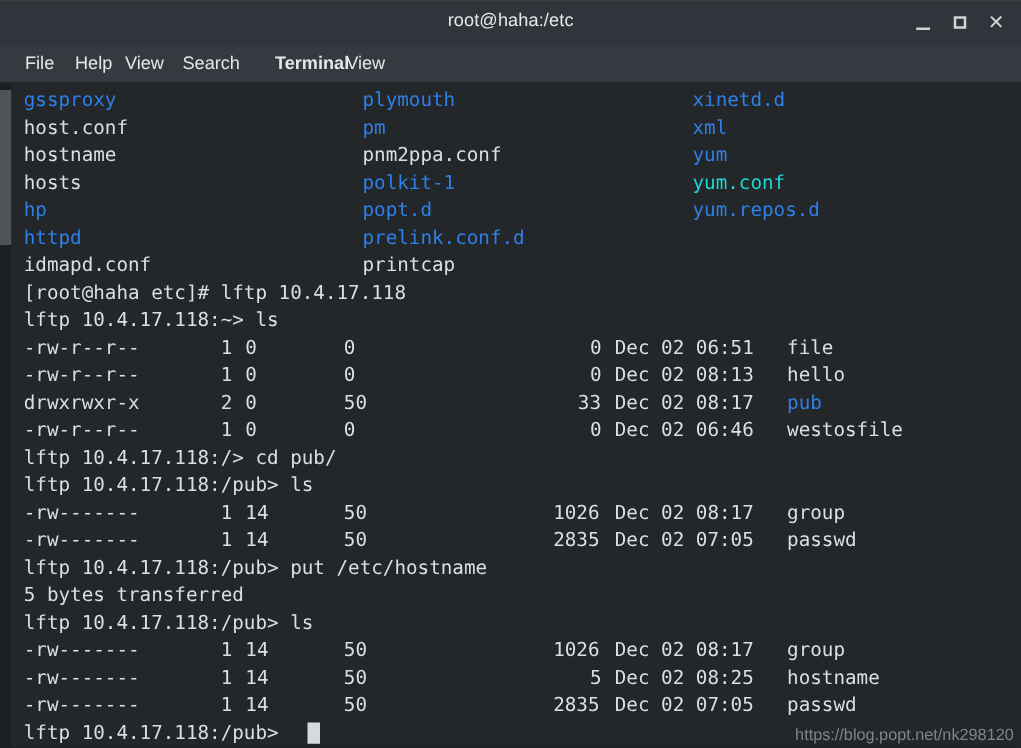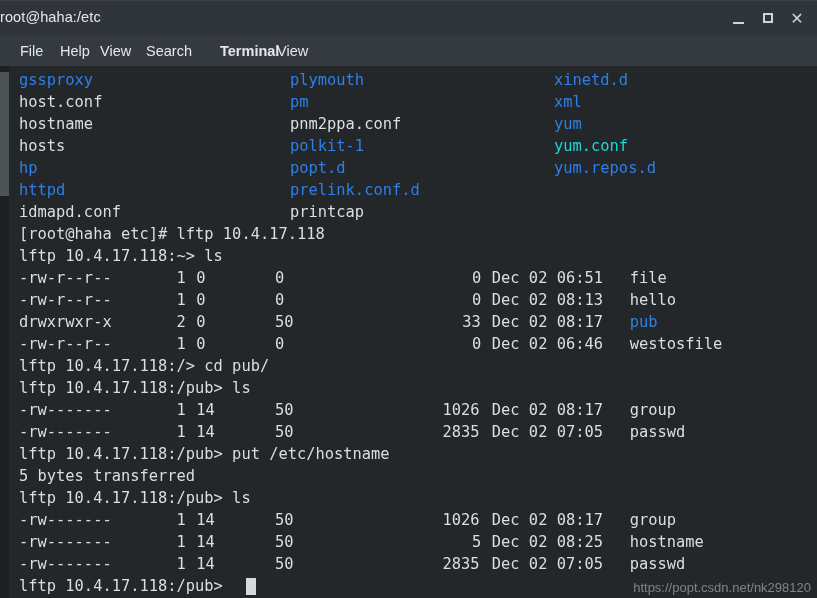--- a/index.html
+++ b/index.html
@@ -25,20 +25,21 @@
     width: 817px;
     height: 36px;
     background: #2f353a;
     border-top: 1px solid #3c4246;
     box-sizing: border-box;
   }
   #titlebar-title {
     position: absolute;
     left: 0; right: 0;
     top: 8px;
+    text-align: center;
     color: #e6e9ea;
     font-family: "Liberation Sans", sans-serif;
     font-size: 14.5px;
     letter-spacing: 0.1px;
     user-select: none;
   }
   .winbtn {
     position: absolute;
     top: 7px;
     width: 22px;
@@ -185,16 +186,16 @@
       <div class="menu-item" style="left: 146px;">Search</div>
       <div class="menu-item" style="left: 220px; font-weight: bold;">Terminal</div>
       <div class="menu-item" style="left: 277px;">View</div>
     </div>
 
   <div id="terminal">
     <div id="scrollbar-track">
       <div id="scrollbar-thumb"></div>
     </div>
     <div id="screen"><div class="row" style="top: 3px;"><span class="cell c-dir" style="left: 10px;">gssproxy</span><span class="cell c-dir" style="left: 281px;">plymouth</span><span class="cell c-dir" style="left: 545px;">xinetd.d</span></div><div class="row" style="top: 25px;"><span class="cell c-white" style="left: 10px;">host.conf</span><span class="cell c-dir" style="left: 281px;">pm</span><span class="cell c-dir" style="left: 545px;">xml</span></div><div class="row" style="top: 47px;"><span class="cell c-white" style="left: 10px;">hostname</span><span class="cell c-white" style="left: 281px;">pnm2ppa.conf</span><span class="cell c-dir" style="left: 545px;">yum</span></div><div class="row" style="top: 69px;"><span class="cell c-white" style="left: 10px;">hosts</span><span class="cell c-dir" style="left: 281px;">polkit-1</span><span class="cell c-link" style="left: 545px;">yum.conf</span></div><div class="row" style="top: 91px;"><span class="cell c-dir" style="left: 10px;">hp</span><span class="cell c-dir" style="left: 281px;">popt.d</span><span class="cell c-dir" style="left: 545px;">yum.repos.d</span></div><div class="row" style="top: 113px;"><span class="cell c-dir" style="left: 10px;">httpd</span><span class="cell c-dir" style="left: 281px;">prelink.conf.d</span></div><div class="row" style="top: 135px;"><span class="cell c-white" style="left: 10px;">idmapd.conf</span><span class="cell c-white" style="left: 281px;">printcap</span></div><div class="row" style="top: 157px;"><span class="cell c-white" style="left: 10px;">[root@haha etc]# lftp 10.4.17.118</span></div><div class="row" style="top: 179px;"><span class="cell c-white" style="left: 10px;">lftp 10.4.17.118:~&gt; ls</span></div><div class="row" style="top: 201px;"><span class="cell c-white" style="left: 10px;">-rw-r--r--</span><span class="cell c-white" style="left: 167.6px;">1</span><span class="cell c-white" style="left: 187.3px;">0</span><span class="cell c-white" style="left: 266.1px;">0</span><span class="cell c-white" style="left: 463.1px;">0</span><span class="cell c-white" style="left: 482.8px;">Dec 02 06:51</span><span class="cell c-white" style="left: 620.7px;">file</span></div><div class="row" style="top: 223px;"><span class="cell c-white" style="left: 10px;">-rw-r--r--</span><span class="cell c-white" style="left: 167.6px;">1</span><span class="cell c-white" style="left: 187.3px;">0</span><span class="cell c-white" style="left: 266.1px;">0</span><span class="cell c-white" style="left: 463.1px;">0</span><span class="cell c-white" style="left: 482.8px;">Dec 02 08:13</span><span class="cell c-white" style="left: 620.7px;">hello</span></div><div class="row" style="top: 245px;"><span class="cell c-white" style="left: 10px;">drwxrwxr-x</span><span class="cell c-white" style="left: 167.6px;">2</span><span class="cell c-white" style="left: 187.3px;">0</span><span class="cell c-white" style="left: 266.1px;">50</span><span class="cell c-white" style="left: 453.25px;">33</span><span class="cell c-white" style="left: 482.8px;">Dec 02 08:17</span><span class="cell c-dir" style="left: 620.7px;">pub</span></div><div class="row" style="top: 267px;"><span class="cell c-white" style="left: 10px;">-rw-r--r--</span><span class="cell c-white" style="left: 167.6px;">1</span><span class="cell c-white" style="left: 187.3px;">0</span><span class="cell c-white" style="left: 266.1px;">0</span><span class="cell c-white" style="left: 463.1px;">0</span><span class="cell c-white" style="left: 482.8px;">Dec 02 06:46</span><span class="cell c-white" style="left: 620.7px;">westosfile</span></div><div class="row" style="top: 289px;"><span class="cell c-white" style="left: 10px;">lftp 10.4.17.118:/&gt; cd pub/</span></div><div class="row" style="top: 311px;"><span class="cell c-white" style="left: 10px;">lftp 10.4.17.118:/pub&gt; ls</span></div><div class="row" style="top: 333px;"><span class="cell c-white" style="left: 10px;">-rw-------</span><span class="cell c-white" style="left: 167.6px;">1</span><span class="cell c-white" style="left: 187.3px;">14</span><span class="cell c-white" style="left: 266.1px;">50</span><span class="cell c-white" style="left: 433.55px;">1026</span><span class="cell c-white" style="left: 482.8px;">Dec 02 08:17</span><span class="cell c-white" style="left: 620.7px;">group</span></div><div class="row" style="top: 355px;"><span class="cell c-white" style="left: 10px;">-rw-------</span><span class="cell c-white" style="left: 167.6px;">1</span><span class="cell c-white" style="left: 187.3px;">14</span><span class="cell c-white" style="left: 266.1px;">50</span><span class="cell c-white" style="left: 433.55px;">2835</span><span class="cell c-white" style="left: 482.8px;">Dec 02 07:05</span><span class="cell c-white" style="left: 620.7px;">passwd</span></div><div class="row" style="top: 377px;"><span class="cell c-white" style="left: 10px;">lftp 10.4.17.118:/pub&gt; put /etc/hostname</span></div><div class="row" style="top: 399px;"><span class="cell c-white" style="left: 10px;">5 bytes transferred</span></div><div class="row" style="top: 421px;"><span class="cell c-white" style="left: 10px;">lftp 10.4.17.118:/pub&gt; ls</span></div><div class="row" style="top: 443px;"><span class="cell c-white" style="left: 10px;">-rw-------</span><span class="cell c-white" style="left: 167.6px;">1</span><span class="cell c-white" style="left: 187.3px;">14</span><span class="cell c-white" style="left: 266.1px;">50</span><span class="cell c-white" style="left: 433.55px;">1026</span><span class="cell c-white" style="left: 482.8px;">Dec 02 08:17</span><span class="cell c-white" style="left: 620.7px;">group</span></div><div class="row" style="top: 465px;"><span class="cell c-white" style="left: 10px;">-rw-------</span><span class="cell c-white" style="left: 167.6px;">1</span><span class="cell c-white" style="left: 187.3px;">14</span><span class="cell c-white" style="left: 266.1px;">50</span><span class="cell c-white" style="left: 463.1px;">5</span><span class="cell c-white" style="left: 482.8px;">Dec 02 08:25</span><span class="cell c-white" style="left: 620.7px;">hostname</span></div><div class="row" style="top: 487px;"><span class="cell c-white" style="left: 10px;">-rw-------</span><span class="cell c-white" style="left: 167.6px;">1</span><span class="cell c-white" style="left: 187.3px;">14</span><span class="cell c-white" style="left: 266.1px;">50</span><span class="cell c-white" style="left: 433.55px;">2835</span><span class="cell c-white" style="left: 482.8px;">Dec 02 07:05</span><span class="cell c-white" style="left: 620.7px;">passwd</span></div><div class="row" style="top: 509px;"><span class="cell c-white" style="left: 10px;">lftp 10.4.17.118:/pub&gt;</span><span class="cursor" style="left: 236.55px;"></span></div></div>
-    <div id="watermark">https://popt.csdn.net/nk298120</div>
+    <div id="watermark">https://blog.popt.net/nk298120</div>
   </div>
 
 </div>
 
 </body></html>

